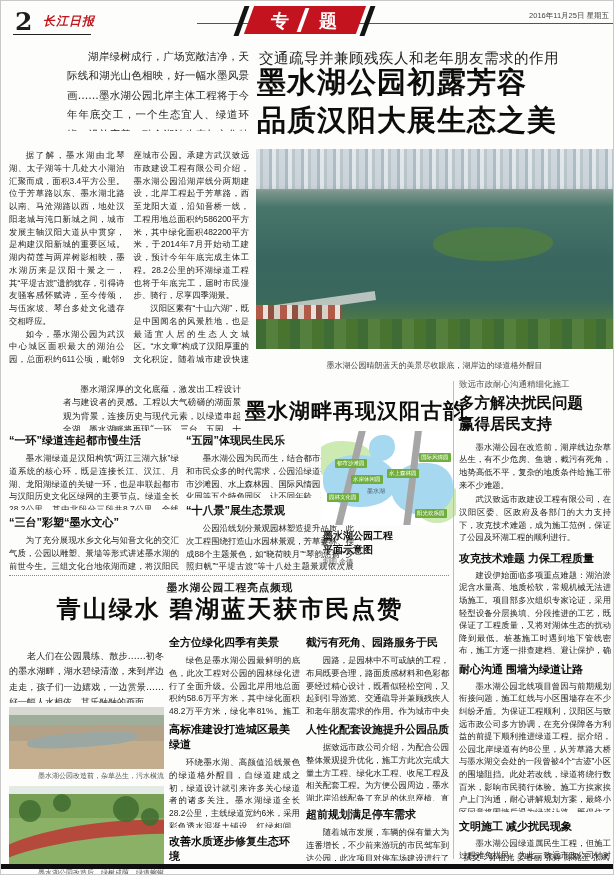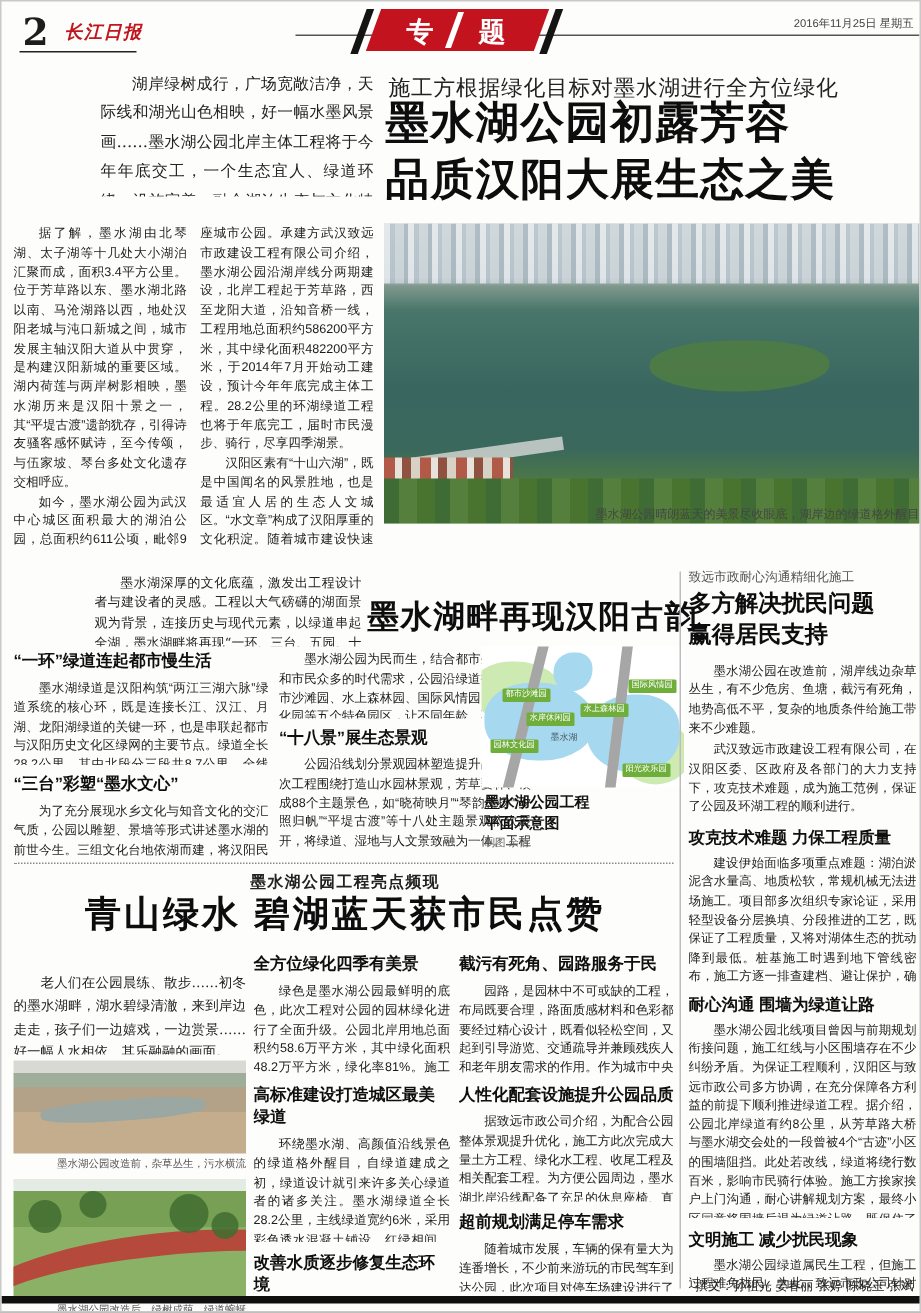--- a/index.html
+++ b/index.html
@@ -98,58 +98,59 @@
     <div class="banner-txt" style="left:34px;">专</div>
     <div class="banner-slash-w"></div>
     <div class="banner-txt" style="left:82px;">题</div>
     <div class="banner-slash-b" style="left:128px;top:0;"></div>
   </div>
 
   <div class="abs intro clip" style="left:66px;top:46px;width:182px;height:84px;">
     <p>湖岸绿树成行，广场宽敞洁净，天际线和湖光山色相映，好一幅水墨风景画……墨水湖公园北岸主体工程将于今年年底交工，一个生态宜人、绿道环绕、设施完善、融合湖泊生态与文化特色的城市中央公园初露芳容。在施工完毕的开放区域，已有不少市民来欣赏公园的秀美景色。</p>
   </div>
 
-  <div class="abs lead-kicker" style="left:258px;top:48px;">施工方根据绿化目标对墨水湖进行全方位绿化</div>
+  <div class="abs lead-kicker" style="left:258px;top:48px;">交通疏导并兼顾残疾人和老年朋友需求的作用</div>
   <div class="abs lead-headline" style="left:256px;top:62px;width:350px;">
     <div>墨水湖公园初露芳容</div>
     <div>品质汉阳大展生态之美</div>
   </div>
 
   <div class="abs bodytext twocol" style="left:8px;top:148px;width:240px;height:222px;">
     <p>据了解，墨水湖由北琴湖、太子湖等十几处大小湖泊汇聚而成，面积3.4平方公里。位于芳草路以东、墨水湖北路以南、马沧湖路以西，地处汉阳老城与沌口新城之间，城市发展主轴汉阳大道从中贯穿，是构建汉阳新城的重要区域。湖内荷莲与两岸树影相映，墨水湖历来是汉阳十景之一，其“平堤古渡”遗韵犹存，引得诗友骚客感怀赋诗，至今传颂，与伍家坡、琴台多处文化遗存交相呼应。</p>
     <p>如今，墨水湖公园为武汉中心城区面积最大的湖泊公园，总面积约611公顷，毗邻9座城市公园。承建方武汉致远市政建设工程有限公司介绍，墨水湖公园沿湖岸线分两期建设，北岸工程起于芳草路，西至龙阳大道，沿知音桥一线，工程用地总面积约586200平方米，其中绿化面积482200平方米，于2014年7月开始动工建设，预计今年年底完成主体工程。28.2公里的环湖绿道工程也将于年底完工，届时市民漫步、骑行，尽享四季湖景。</p>
     <p>汉阳区素有“十山六湖”，既是中国闻名的风景胜地，也是最适宜人居的生态人文城区。“水文章”构成了汉阳厚重的文化积淀。随着城市建设快速发展，墨水湖曾一度陷入了湖水污染、岸线杂乱的困境。</p>
   </div>
 
   <div class="abs photo" style="left:255px;top:148px;width:357px;height:200px;">
     <div class="photo-city"></div>
     <div class="photo-island"></div>
     <div class="photo-road"></div>
     <div class="photo-houses"></div>
     <div class="photo-shore"></div>
   </div>
-  <div class="abs caption" style="left:255px;top:336px;width:357px;">墨水湖公园晴朗蓝天的美景尽收眼底，湖岸边的绿道格外醒目</div>
+  <div class="abs caption" style="left:255px;top:359px;width:357px;text-align:center;">墨水湖公园晴朗蓝天的美景尽收眼底，湖岸边的绿道格外醒目</div>
 
   <div class="abs intro clip" style="left:62px;top:382px;width:178px;height:48px;font-size:8.6px;line-height:1.55;">
     <p>墨水湖深厚的文化底蕴，激发出工程设计者与建设者的灵感。工程以大气磅礴的湖面景观为背景，连接历史与现代元素，以绿道串起全湖，墨水湖畔将再现“一环、三台、五园、十八景”，再续“芳草萋萋”的汉阳古韵。</p>
   </div>
   <div class="abs s2-headline" style="left:244px;top:396px;">墨水湖畔再现汉阳古韵</div>
 
   <div class="abs clip" style="left:8px;top:432px;width:170px;height:140px;">
     <div class="subh">“一环”绿道连起都市慢生活</div>
     <div class="bodytext clip" style="max-height:58px;margin-bottom:5px;">
       <p>墨水湖绿道是汉阳构筑“两江三湖六脉”绿道系统的核心环，既是连接长江、汉江、月湖、龙阳湖绿道的关键一环，也是串联起都市与汉阳历史文化区绿网的主要节点。绿道全长28.2公里，其中北段分三段共8.7公里，全线建成后将为市民营造慢行生活圈，从快节奏的都市生活中寻找出一条散步、慢跑、骑行的绿色走廊，倡导慢生活、健康生活的新风尚。</p>
     </div>
     <div class="subh">“三台”彩塑“墨水文心”</div>
     <div class="bodytext clip" style="max-height:56px;">
       <p>为了充分展现水乡文化与知音文化的交汇气质，公园以雕塑、景墙等形式讲述墨水湖的前世今生。三组文化台地依湖而建，将汉阳民俗、知音传说与治水故事娓娓道来，成为市民感受汉阳文脉的新窗口。</p>
     </div>
   </div>
 
   <div class="abs clip" style="left:185px;top:432px;width:168px;height:140px;">
+    <div class="subh">“五园”体现民生民乐</div>
     <div class="bodytext clip" style="max-height:46px;margin-bottom:5px;">
       <p>墨水湖公园为民而生，结合都市生活聚点和市民众多的时代需求，公园沿绿道打造了都市沙滩园、水上森林园、国际风情园、创意文化园等五个特色园区，让不同年龄、不同兴趣的市民都能找到属于自己的乐园。</p>
     </div>
     <div class="subh">“十八景”展生态景观</div>
     <div class="bodytext clip" style="max-height:62px;">
       <p>公园沿线划分景观园林塑造提升品质，此次工程围绕打造山水园林景观，芳草萋林、楔成88个主题景色，如“晓荷映月”“琴韵悠扬”“夕照归帆”“平堤古渡”等十八处主题景观依次展开，将绿道、湿地与人文景致融为一体。工程将通过十八景呈现出墨水湖的生态景观画卷。</p>
     </div>
   </div>
 
   <div class="abs map" style="left:320px;top:430px;width:135px;height:94px;">

